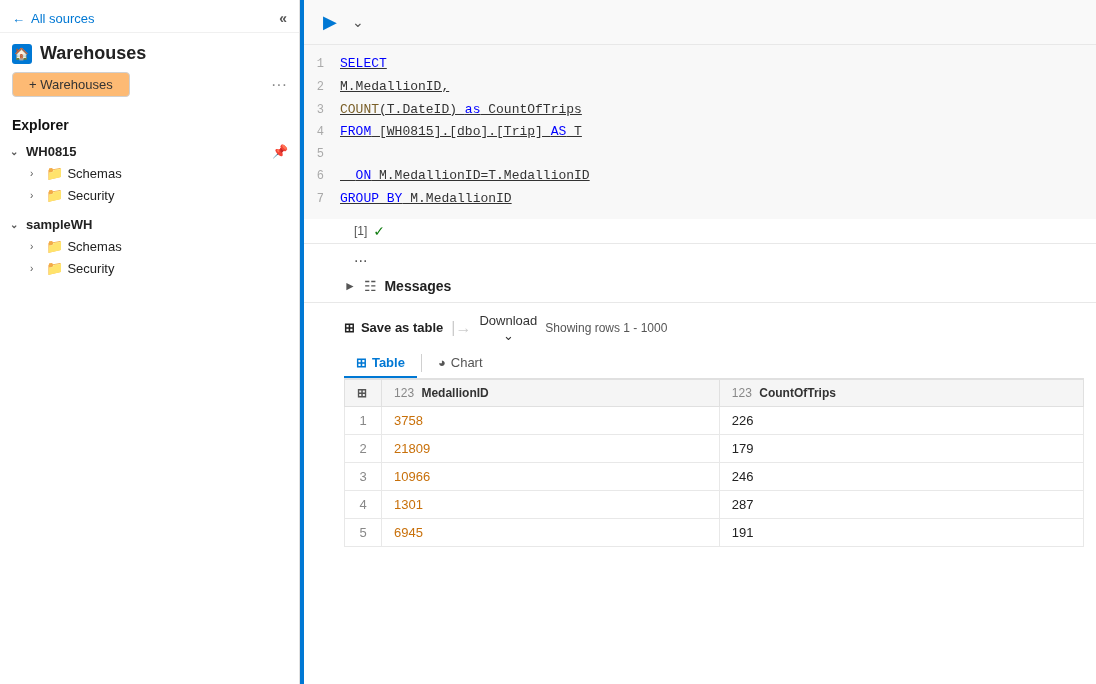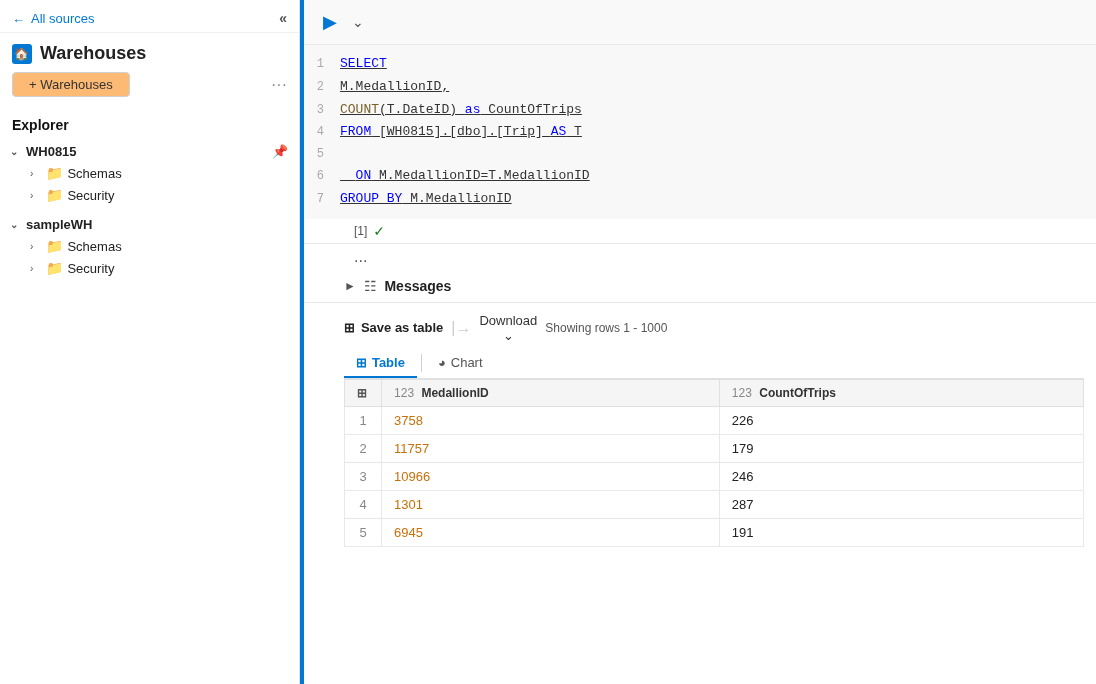--- a/index.html
+++ b/index.html
@@ -580,21 +580,21 @@
               </tr>
             </thead>
             <tbody id="table-body">
             <tr>
                   <td class="row-num">1</td>
                   <td class="medallion-val">3758</td>
                   <td>226</td>
                 </tr>
                 <tr>
                   <td class="row-num">2</td>
-                  <td class="medallion-val">11757</td>
+                  <td class="medallion-val">21809</td>
                   <td>179</td>
                 </tr>
                 <tr>
                   <td class="row-num">3</td>
                   <td class="medallion-val">10966</td>
                   <td>246</td>
                 </tr>
                 <tr>
                   <td class="row-num">4</td>
                   <td class="medallion-val">1301</td>

